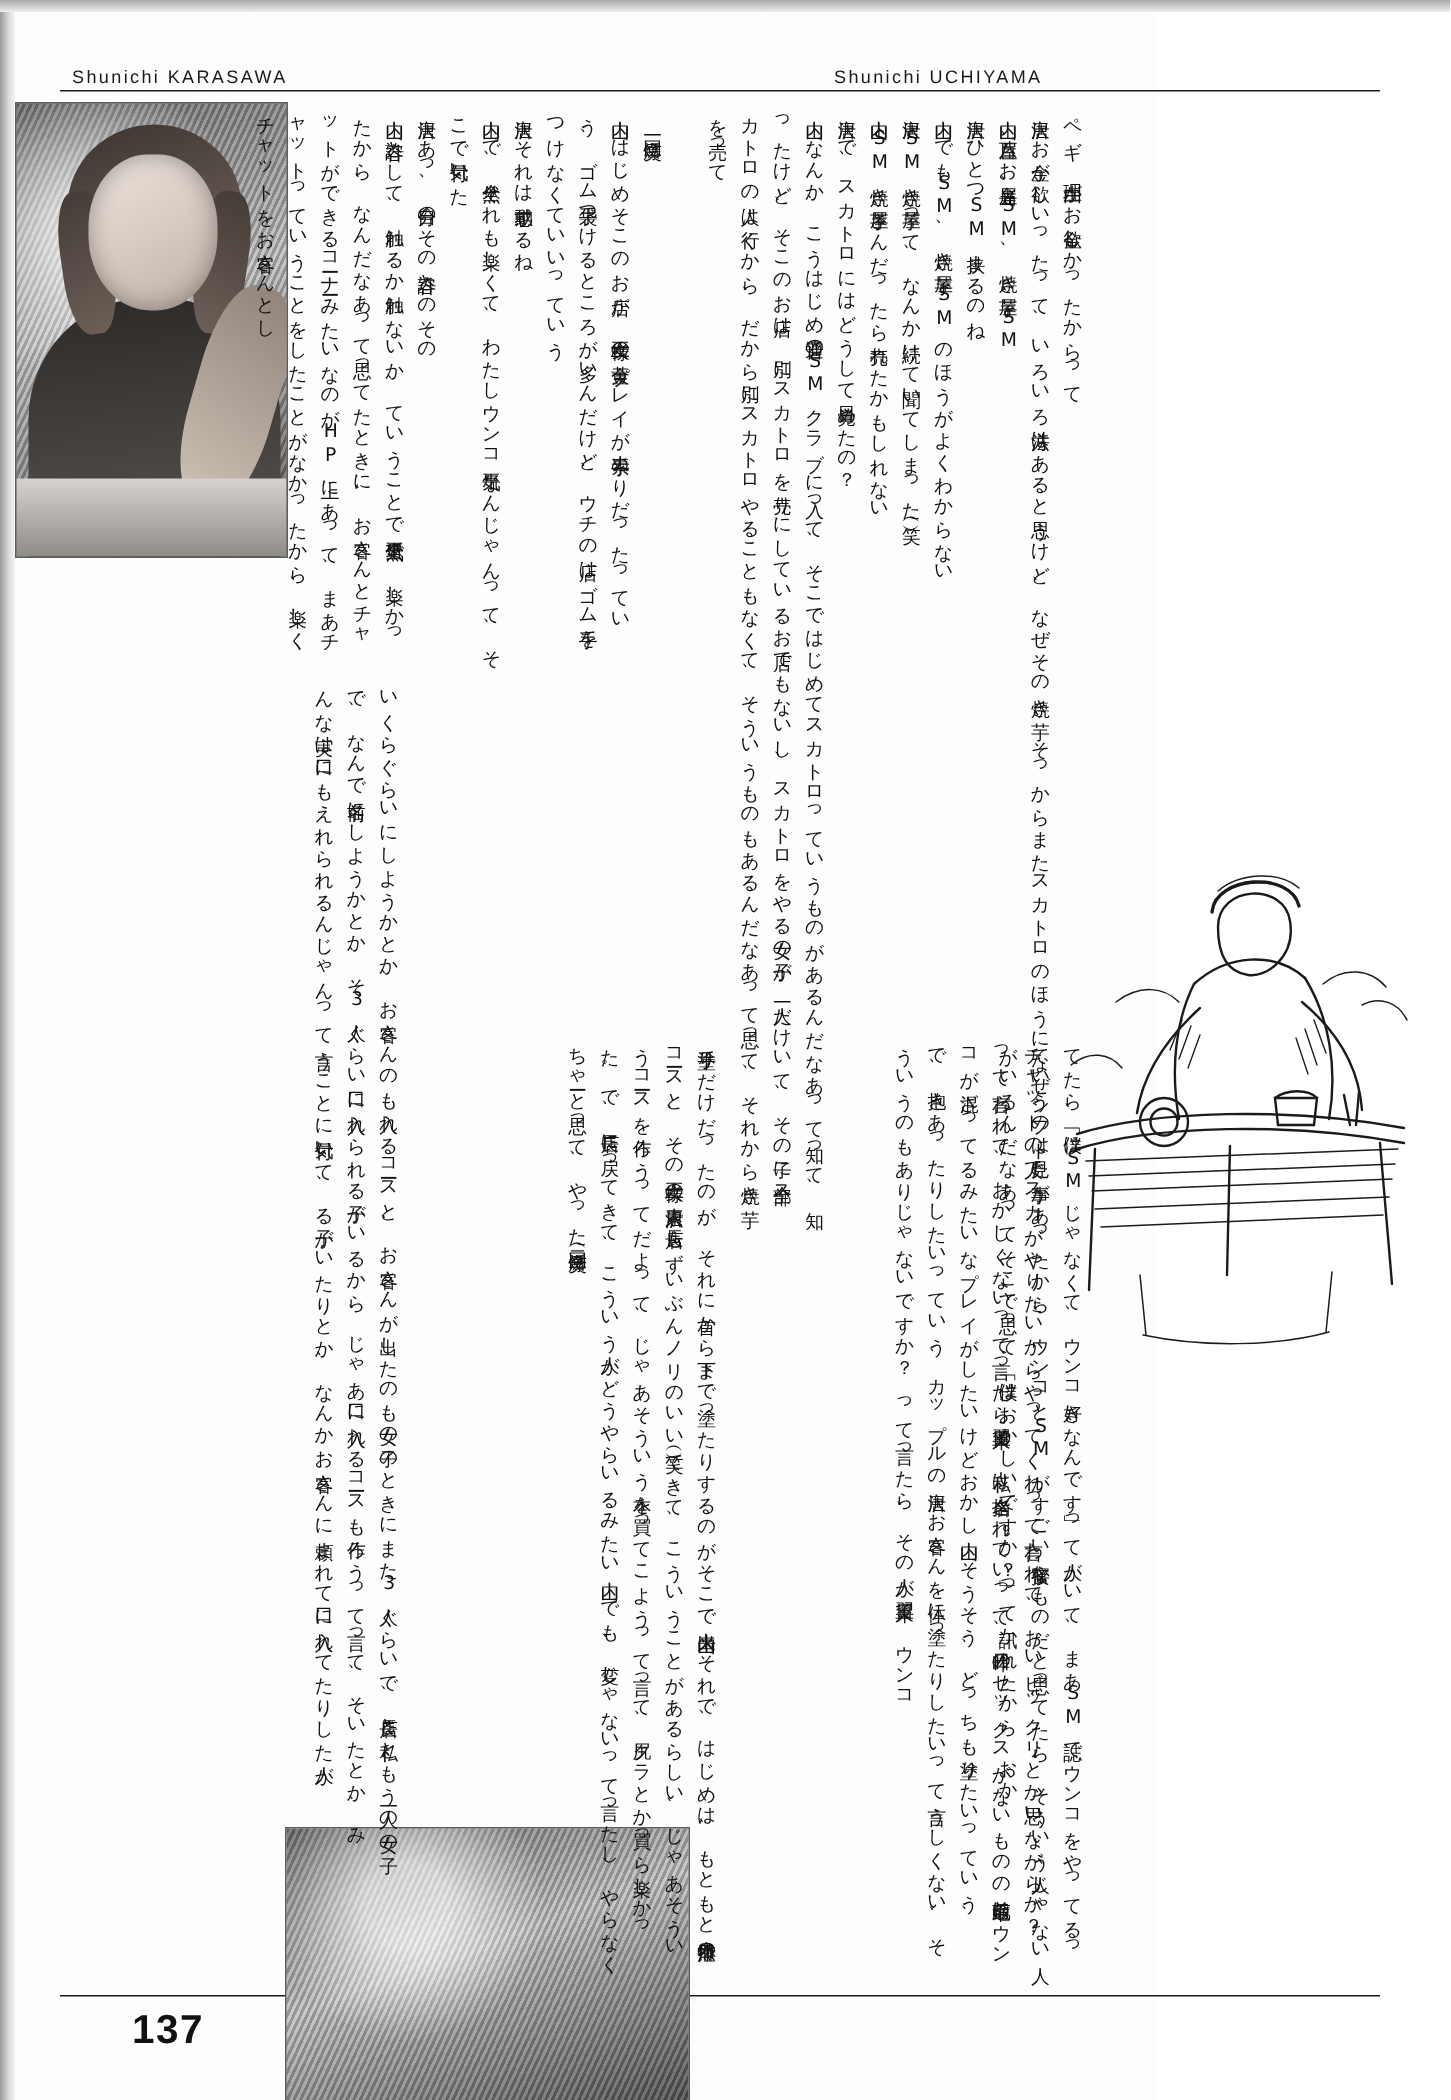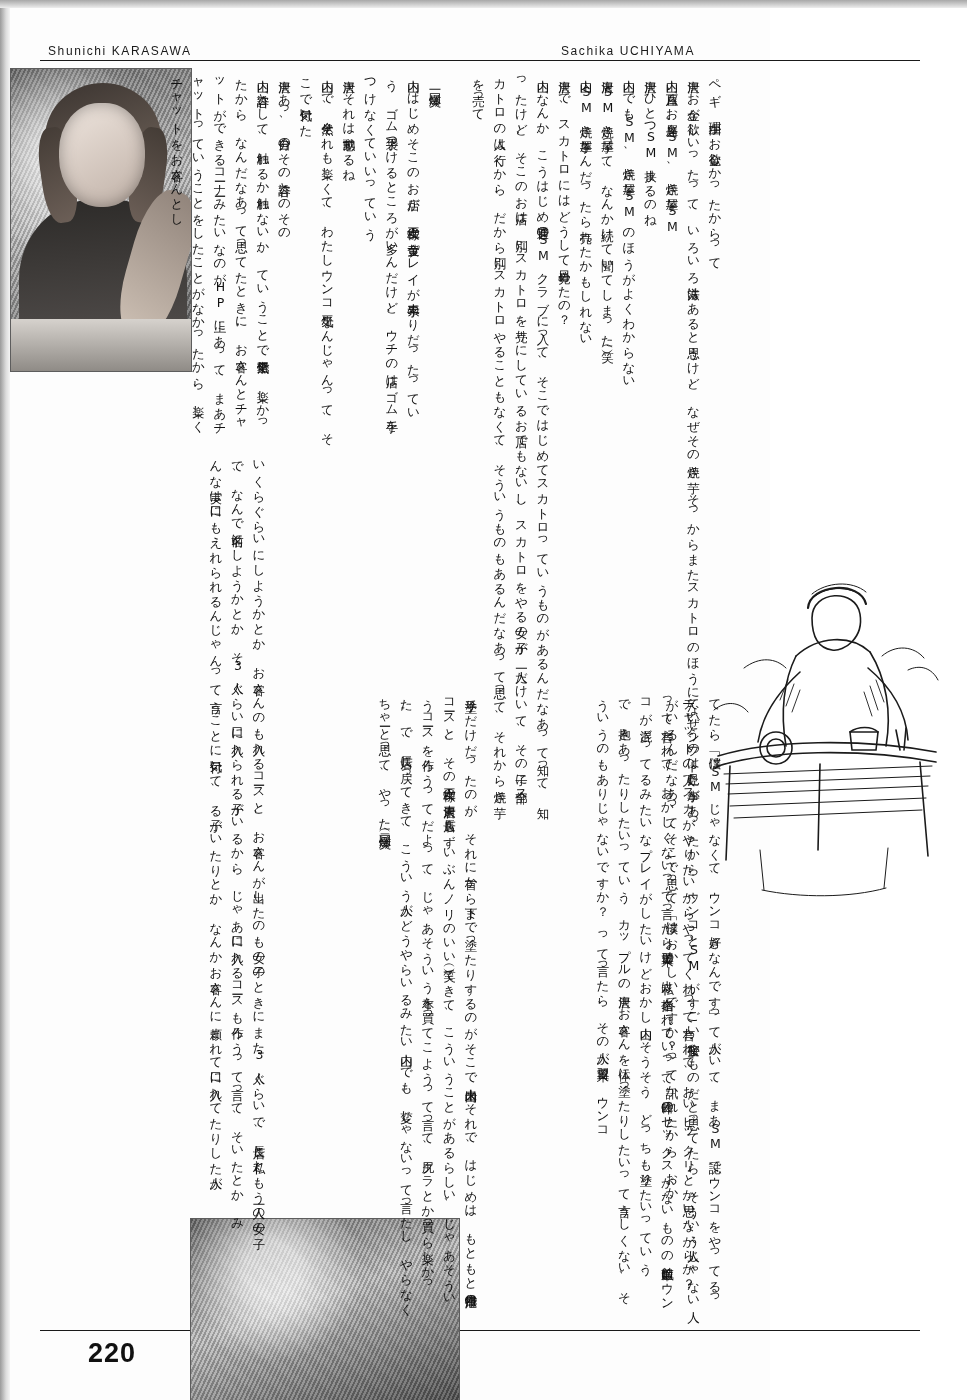--- a/index.html
+++ b/index.html
@@ -249,25 +249,25 @@
 </style>
 </head>
 <body>
 
 <div id="page">
 
   <div class="edge-left"></div>
   <div class="edge-top"></div>
 
   <div class="runhead left">Shunichi KARASAWA</div>
-  <div class="runhead right">Sachika UCHIYAMA</div>
+  <div class="runhead right">Shunichi UCHIYAMA</div>
   <div class="rule-top"></div>
   <div class="rule-bottom"></div>
 
-  <div class="folio">220</div>
+  <div class="folio">137</div>
 
   <div class="photo" id="photo-top">
     <div class="noise"></div>
     <div class="fig-body"></div>
     <div class="fig-hair"></div>
     <div class="fig-hair2"></div>
     <div class="fig-hair3"></div>
     <div class="fig-head"></div>
     <div class="fig-arm"></div>
     <div class="fig-chair"></div>

